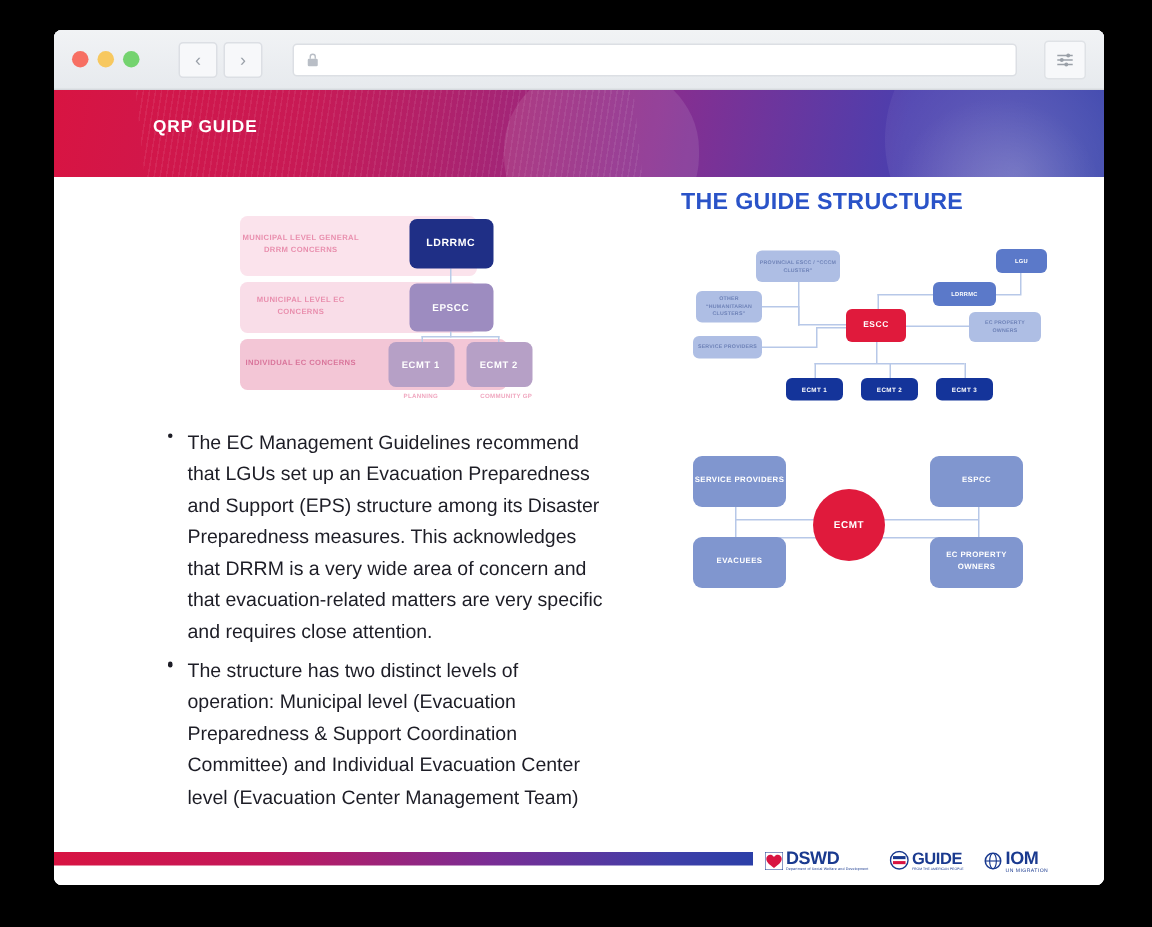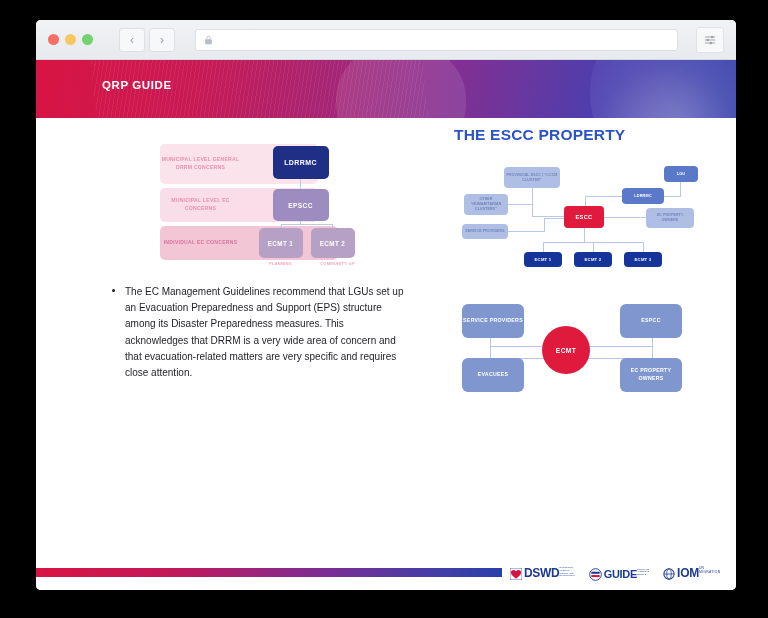--- a/index.html
+++ b/index.html
@@ -115,21 +115,21 @@
 
   .sublabel{
     position:absolute;font-size:4.1px;color:#f0a8c0;letter-spacing:.2px;font-weight:700;text-align:center;
   }
   .sub1{left:99px;top:117px;width:44px;}
   .sub2{left:151px;top:117px;width:54px;}
 
   
   .bullets{margin-top:18px;padding-left:16px;list-style:none;}
   .bullets li{
-    position:relative;font-size:10px;line-height:1.62;color:#1d1d26;margin-bottom:5px;
+    position:relative;font-size:13px;line-height:1.62;color:#1d1d26;margin-bottom:5px;
     padding-left:13px;
   }
   .bullets li:before{
     content:"";position:absolute;left:0;top:5px;width:3.2px;height:3.2px;border-radius:50%;background:#1d1d26;
   }
 
   
   .rightcol{position:absolute;left:418px;top:8px;width:250px;}
   .escc-title{margin-bottom:6px;}
 
@@ -187,21 +187,21 @@
   .logos{position:absolute;left:466px;top:0;width:200px;height:32px;display:flex;align-items:center;gap:14px;padding-left:8px;box-sizing:border-box;}
   .logo{display:flex;align-items:center;gap:2px;}
   .logo-mark{flex:0 0 auto;}
   .logo-text{font-weight:800;letter-spacing:-.3px;}
   .dswd-text{color:#1a3a8f;font-size:12px;}
   .dswd-sub{font-size:2.4px;color:#1a3a8f;letter-spacing:.1px;}
   .usaid-text{color:#1a3a8f;font-size:11px;}
   .usaid-sub{font-size:2.3px;color:#1a3a8f;}
   .iom-text{color:#1a3a8f;font-size:12px;}
   .iom-sub{font-size:3.4px;color:#1a3a8f;letter-spacing:.3px;}
-  .stackcol{display:flex;flex-direction:row;justify-content:flex-end;line-height:1.1;}
+  .stackcol{display:flex;flex-direction:column;justify-content:flex-end;line-height:1.1;}
 </style>
 </head>
 <body>
 
 <div class="stage">
   <div class="browser">
 
     <div class="chrome">
       <div class="lights">
         <span class="light l-red"></span>
@@ -272,26 +272,27 @@
             <div class="node n-epscc">EPSCC</div>
             <div class="node n-ecmt1">ECMT 1</div>
             <div class="node n-ecmt2">ECMT 2</div>
 
             <div class="sublabel sub1">PLANNING</div>
             <div class="sublabel sub2">COMMUNITY GP</div>
           </div>
 
           <ul class="bullets">
             <li>The EC Management Guidelines recommend that LGUs set up an Evacuation Preparedness and Support (EPS) structure among its Disaster Preparedness measures. This acknowledges that DRRM is a very wide area of concern and that evacuation-related matters are very specific and requires close attention.</li>
+            <li>The structure has two distinct levels of operation: Municipal level (Evacuation Preparedness &amp; Support Coordination Committee) and Individual Evacuation Center level (Evacuation Center Management Team)</li>
           </ul>
         </div>
 
         <div class="rightcol">
 
-          <div class="sect-title escc-title">THE ESCC PROPERTY</div>
+          <div class="sect-title escc-title">THE GUIDE STRUCTURE</div>
 
           <div class="escc-diagram">
 
             <div class="ec" style="left:78px;top:34px;width:1.2px;height:29px;"></div>
             <div class="ec" style="left:78px;top:62px;width:33px;height:1.2px;"></div>
             <div class="ec" style="left:54px;top:50px;width:24px;height:1.2px;"></div>
             <div class="ec" style="left:78px;top:50px;width:1.2px;height:13px;"></div>
             <div class="ec" style="left:54px;top:77px;width:36px;height:1.2px;"></div>
             <div class="ec" style="left:90px;top:64px;width:1.2px;height:14px;"></div>
             <div class="ec" style="left:90px;top:64px;width:21px;height:1.2px;"></div>

